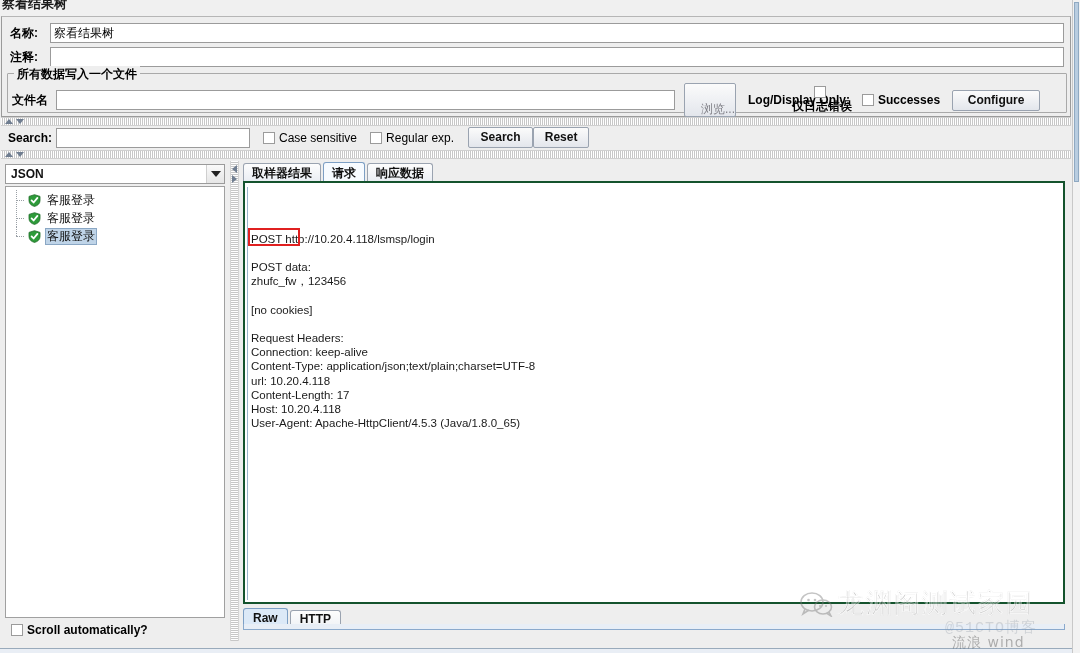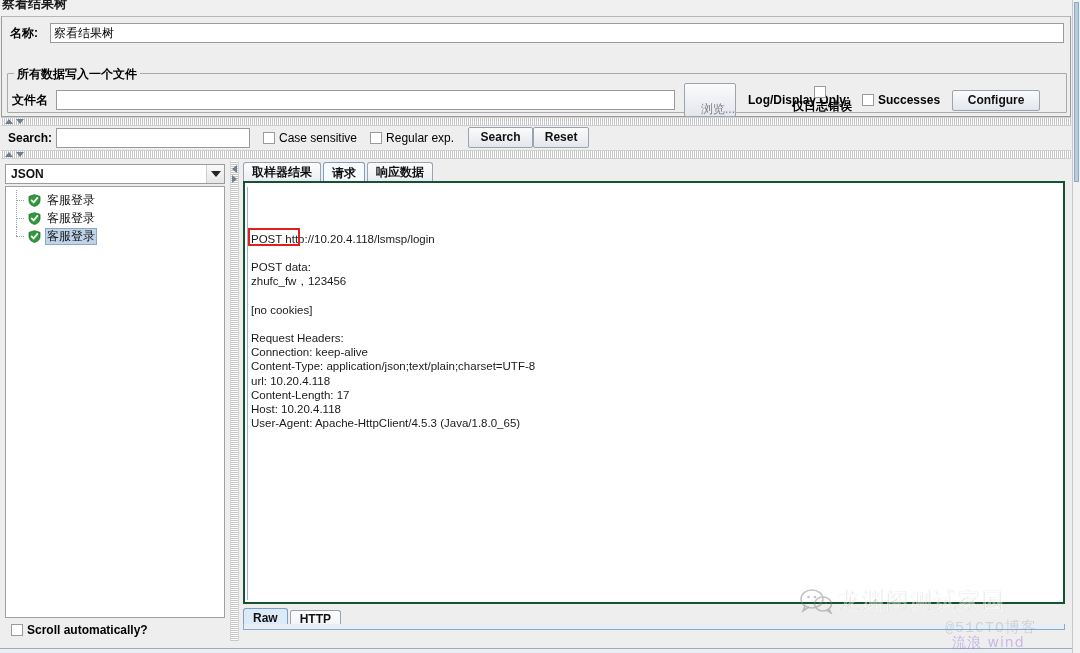--- a/index.html
+++ b/index.html
@@ -259,21 +259,21 @@
     border-bottom: 4px solid transparent;
     border-left: 5px solid #6f7d90;
   }
 
   
   .right-panel {
     position: absolute; left: 240px; top: 0px; width: 830px; height: 482px;
   }
   .tabbar {
     position: absolute; left: 2px; top: 1px; height: 20px;
-    display: flex; align-items: flex-start;
+    display: flex; align-items: center;
   }
   .tab {
     height: 19px;
     padding: 0 8px;
     font-size: 12px;
     font-weight: bold;
     color: #111;
     background: linear-gradient(#fdfdfd, #e9edf3);
     border: 1px solid #9aa3b0;
     border-bottom: none;
@@ -359,21 +359,21 @@
   }
 
   
   .watermark {
     position: absolute; left: 800px; top: 586px;
     display: flex; align-items: center;
     opacity: 0.45;
     pointer-events: none;
   }
   .wm-text {
-    font-size: 22px;
+    font-size: 26px;
     font-weight: bold;
     color: #7d7d7d;
     letter-spacing: 2px;
     font-family: "DejaVu Sans", sans-serif;
     -webkit-text-stroke: 0.4px #ffffff;
   }
   .wm-icon { width: 34px; height: 26px; margin-right: 4px; position: relative; }
   .watermark2 {
     position: absolute; left: 945px; top: 618px;
     opacity: 0.30;
@@ -381,41 +381,45 @@
     font-size: 15px;
     color: #8b95a1;
     font-family: Liberation Mono, monospace;
     letter-spacing: 1px;
   }
   .watermark3 {
     position: absolute; left: 952px; top: 634px;
     opacity: 0.28;
     pointer-events: none;
     font-size: 14px;
-    color: #6d28d9;
+    color: #000000;
     font-family: "DejaVu Sans", sans-serif;
     letter-spacing: 1px;
   }
 </style>
 </head>
 <body>
 
 <div id="root">
 
   <div class="titlebar">
     <span>察看结果树</span>
   </div>
 
   <div class="config-panel">
 
     <div class="row row-name">
       <div class="lbl">名称:</div>
       <input class="txtfield" type="text" value="察看结果树" style="">
     </div>
 
+    <div class="row row-comment">
+      <div class="lbl">注释:</div>
+      <input class="txtfield" type="text" value="" style="">
+    </div>
 
     <div class="group">
       <div class="group-title">所有数据写入一个文件</div>
 
       <div class="row-file">
         <div class="lbl">文件名</div>
         <input class="txtfield" type="text" value="" style="">
         <button class="btn blurry" style="margin-left:9px;width:52px;padding:16px;">浏览...</button>
 
         <div class="lbl" style="margin-left:12px;">Log/Display Only:</div>

